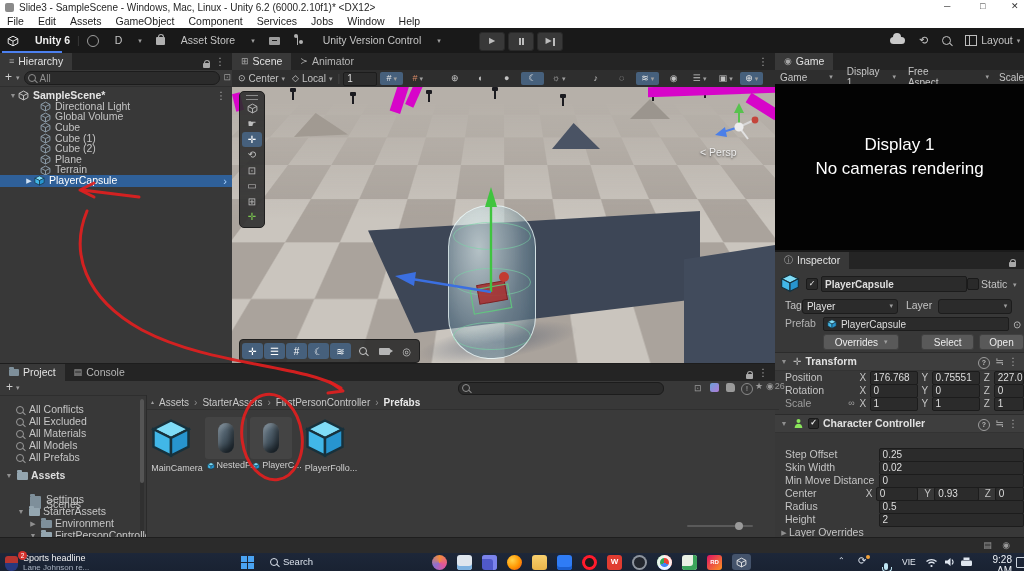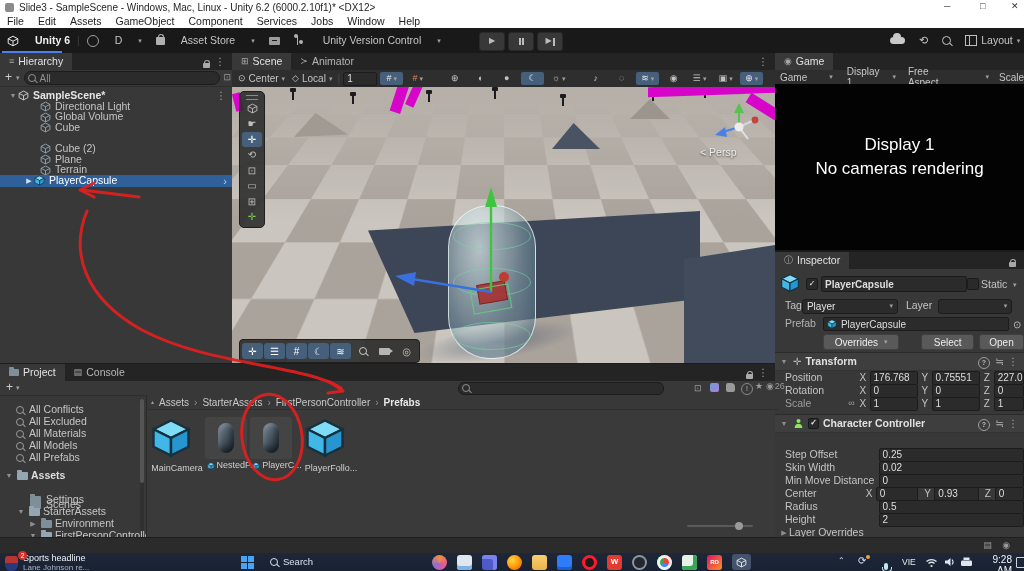--- a/index.html
+++ b/index.html
@@ -236,20 +236,26 @@
             <use href="#cubeo"></use>
           </svg></span>
         <span>Global Volume</span>
       </div>
   <div class="trow" style="top:69.2px">
         <span class="treeic" style="margin-left:40px;width:11px;height:11px;margin-right:4px"><svg width="11" height="11">
             <use href="#cubeo"></use>
           </svg></span>
         <span>Cube</span>
       </div>
+  <div class="trow" style="top:79.8px">
+        <span class="treeic" style="margin-left:40px;width:11px;height:11px;margin-right:4px"><svg width="11" height="11">
+            <use href="#cubeo"></use>
+          </svg></span>
+        <span>Cube (1)</span>
+      </div>
   <div class="trow" style="top:90.4px">
         <span class="treeic" style="margin-left:40px;width:11px;height:11px;margin-right:4px"><svg width="11" height="11">
             <use href="#cubeo"></use>
           </svg></span>
         <span>Cube (2)</span>
       </div>
   <div class="trow" style="top:101px">
         <span class="treeic" style="margin-left:40px;width:11px;height:11px;margin-right:4px"><svg width="11" height="11">
             <use href="#cubeo"></use>
           </svg></span>

